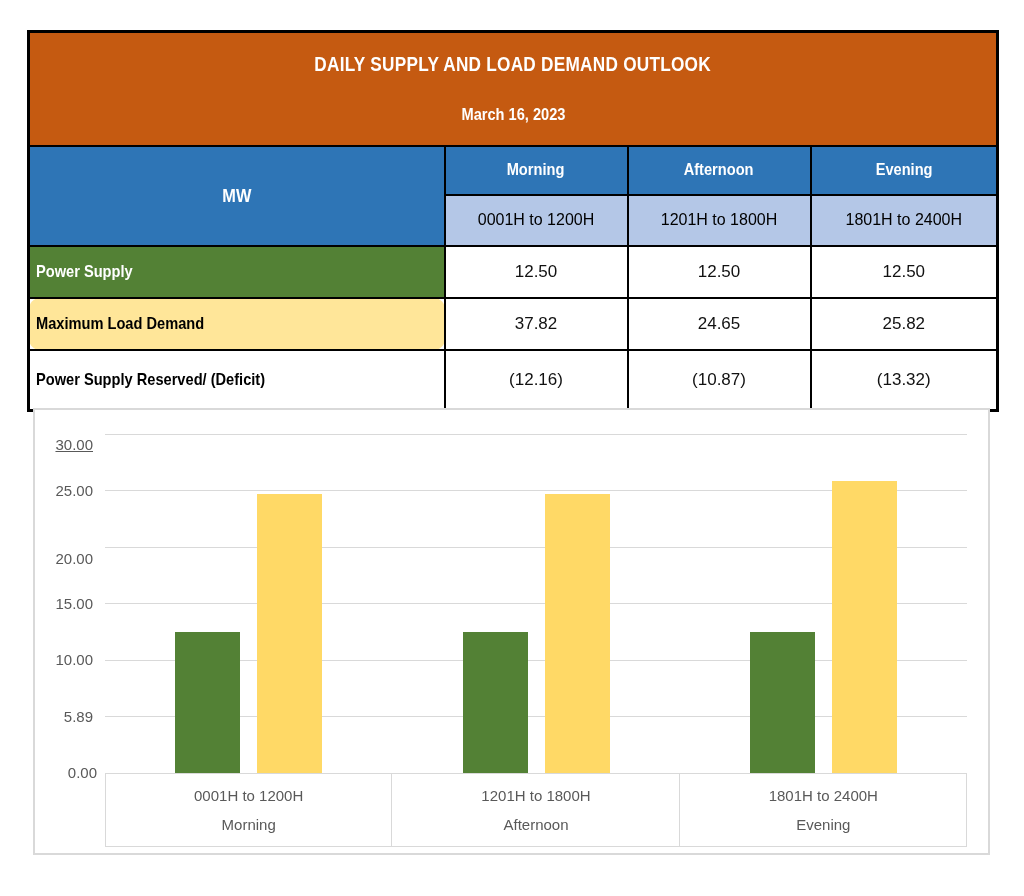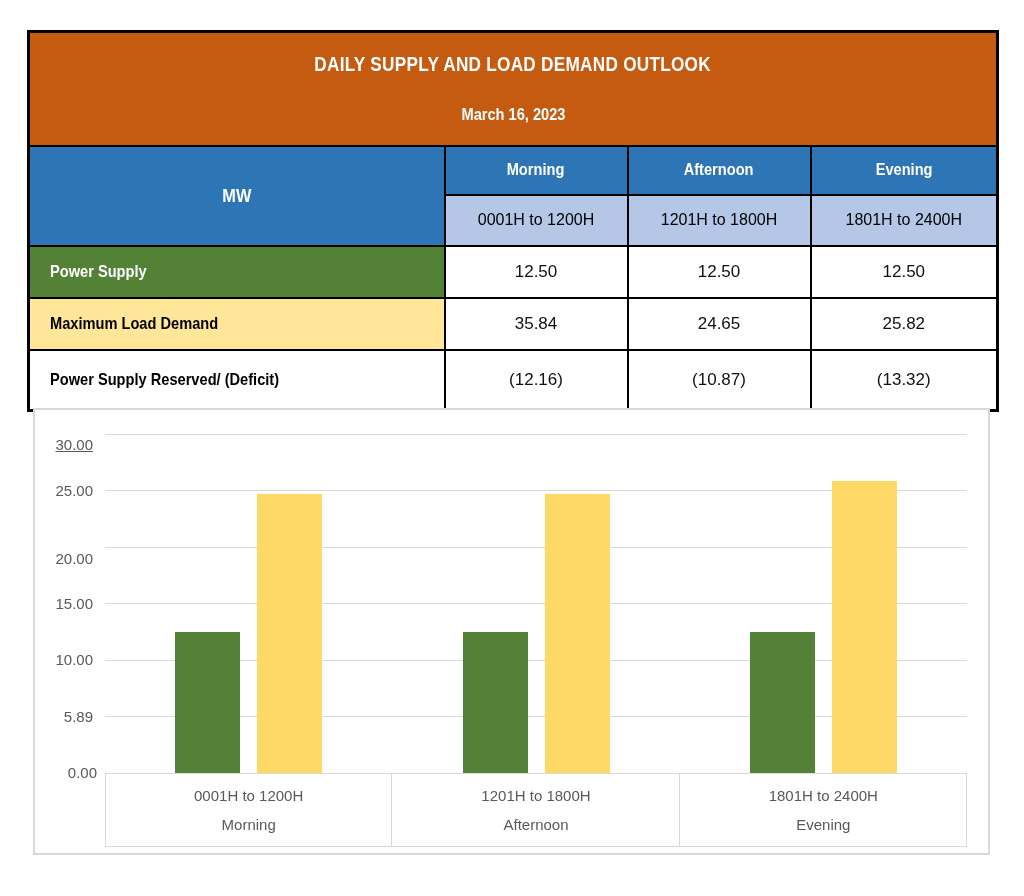--- a/index.html
+++ b/index.html
@@ -19,23 +19,23 @@
   .hd-orange .dt  { font-size:17px; font-weight:bold; }
 
   td.hd-mw { background:var(--period-header-bg,#2E75B6); color:#fff; text-align:center;
     vertical-align:middle; font-size:19px; font-weight:bold; }
   td.hd-period { background:var(--period-header-bg,#2E75B6); color:#fff; text-align:center;
     vertical-align:middle; font-size:17px; font-weight:bold; }
   td.hd-hours { background:var(--hours-header-bg,#B4C7E7); color:#000; text-align:center;
     vertical-align:middle; font-size:16px; }
 
   td.row-label { text-align:left; vertical-align:middle; font-size:17px; font-weight:bold;
-    padding-left:20px; color:#000; }
+    padding-left:6px; color:#000; }
   td.row-label.green { background:var(--power-supply-bg,#538135); color:#fff; }
-  td.row-label.yellow { background:var(--max-load-bg,#FFE699); color:#000; }
+  td.row-label.yellow { background:var(--max-load-bg,#FFE699); color:#000;border-radius:11px; }
   td.val { background:#fff; color:#111; text-align:center; vertical-align:middle; font-size:17px; }
 
   .cond { display:inline-block; transform:scaleX(0.86); transform-origin:50% 50%; white-space:nowrap; }
   .cond-l { display:inline-block; transform:scaleX(0.86); transform-origin:0 50%; white-space:nowrap; }
 
   
   .chart { position:absolute; left:33px; top:408px; width:957px; height:447px;
     background:#fff; border:2px solid var(--chart-border,#D9D9D9); }
   .chart-inner { position:relative; width:100%; height:100%; }
   .gridline { position:absolute; height:1px; background:var(--chart-border,#D9D9D9); }
@@ -78,21 +78,21 @@
       <td class="hd-hours"><span>1801H to 2400H</span></td>
     </tr>
     <tr style="height:52px">
       <td class="row-label green"><span class="cond-l">Power Supply</span></td>
       <td class="val"><span>12.50</span></td>
       <td class="val"><span>12.50</span></td>
       <td class="val"><span>12.50</span></td>
     </tr>
     <tr style="height:52px">
       <td class="row-label yellow"><span class="cond-l">Maximum Load Demand</span></td>
-      <td class="val"><span>35.84</span></td>
+      <td class="val"><span>37.82</span></td>
       <td class="val"><span>24.65</span></td>
       <td class="val"><span>25.82</span></td>
     </tr>
     <tr style="height:61px">
       <td class="row-label"><span class="cond-l">Power Supply Reserved/ (Deficit)</span></td>
       <td class="val"><span>(12.16)</span></td>
       <td class="val"><span>(10.87)</span></td>
       <td class="val"><span>(13.32)</span></td>
     </tr>
   </tbody>

